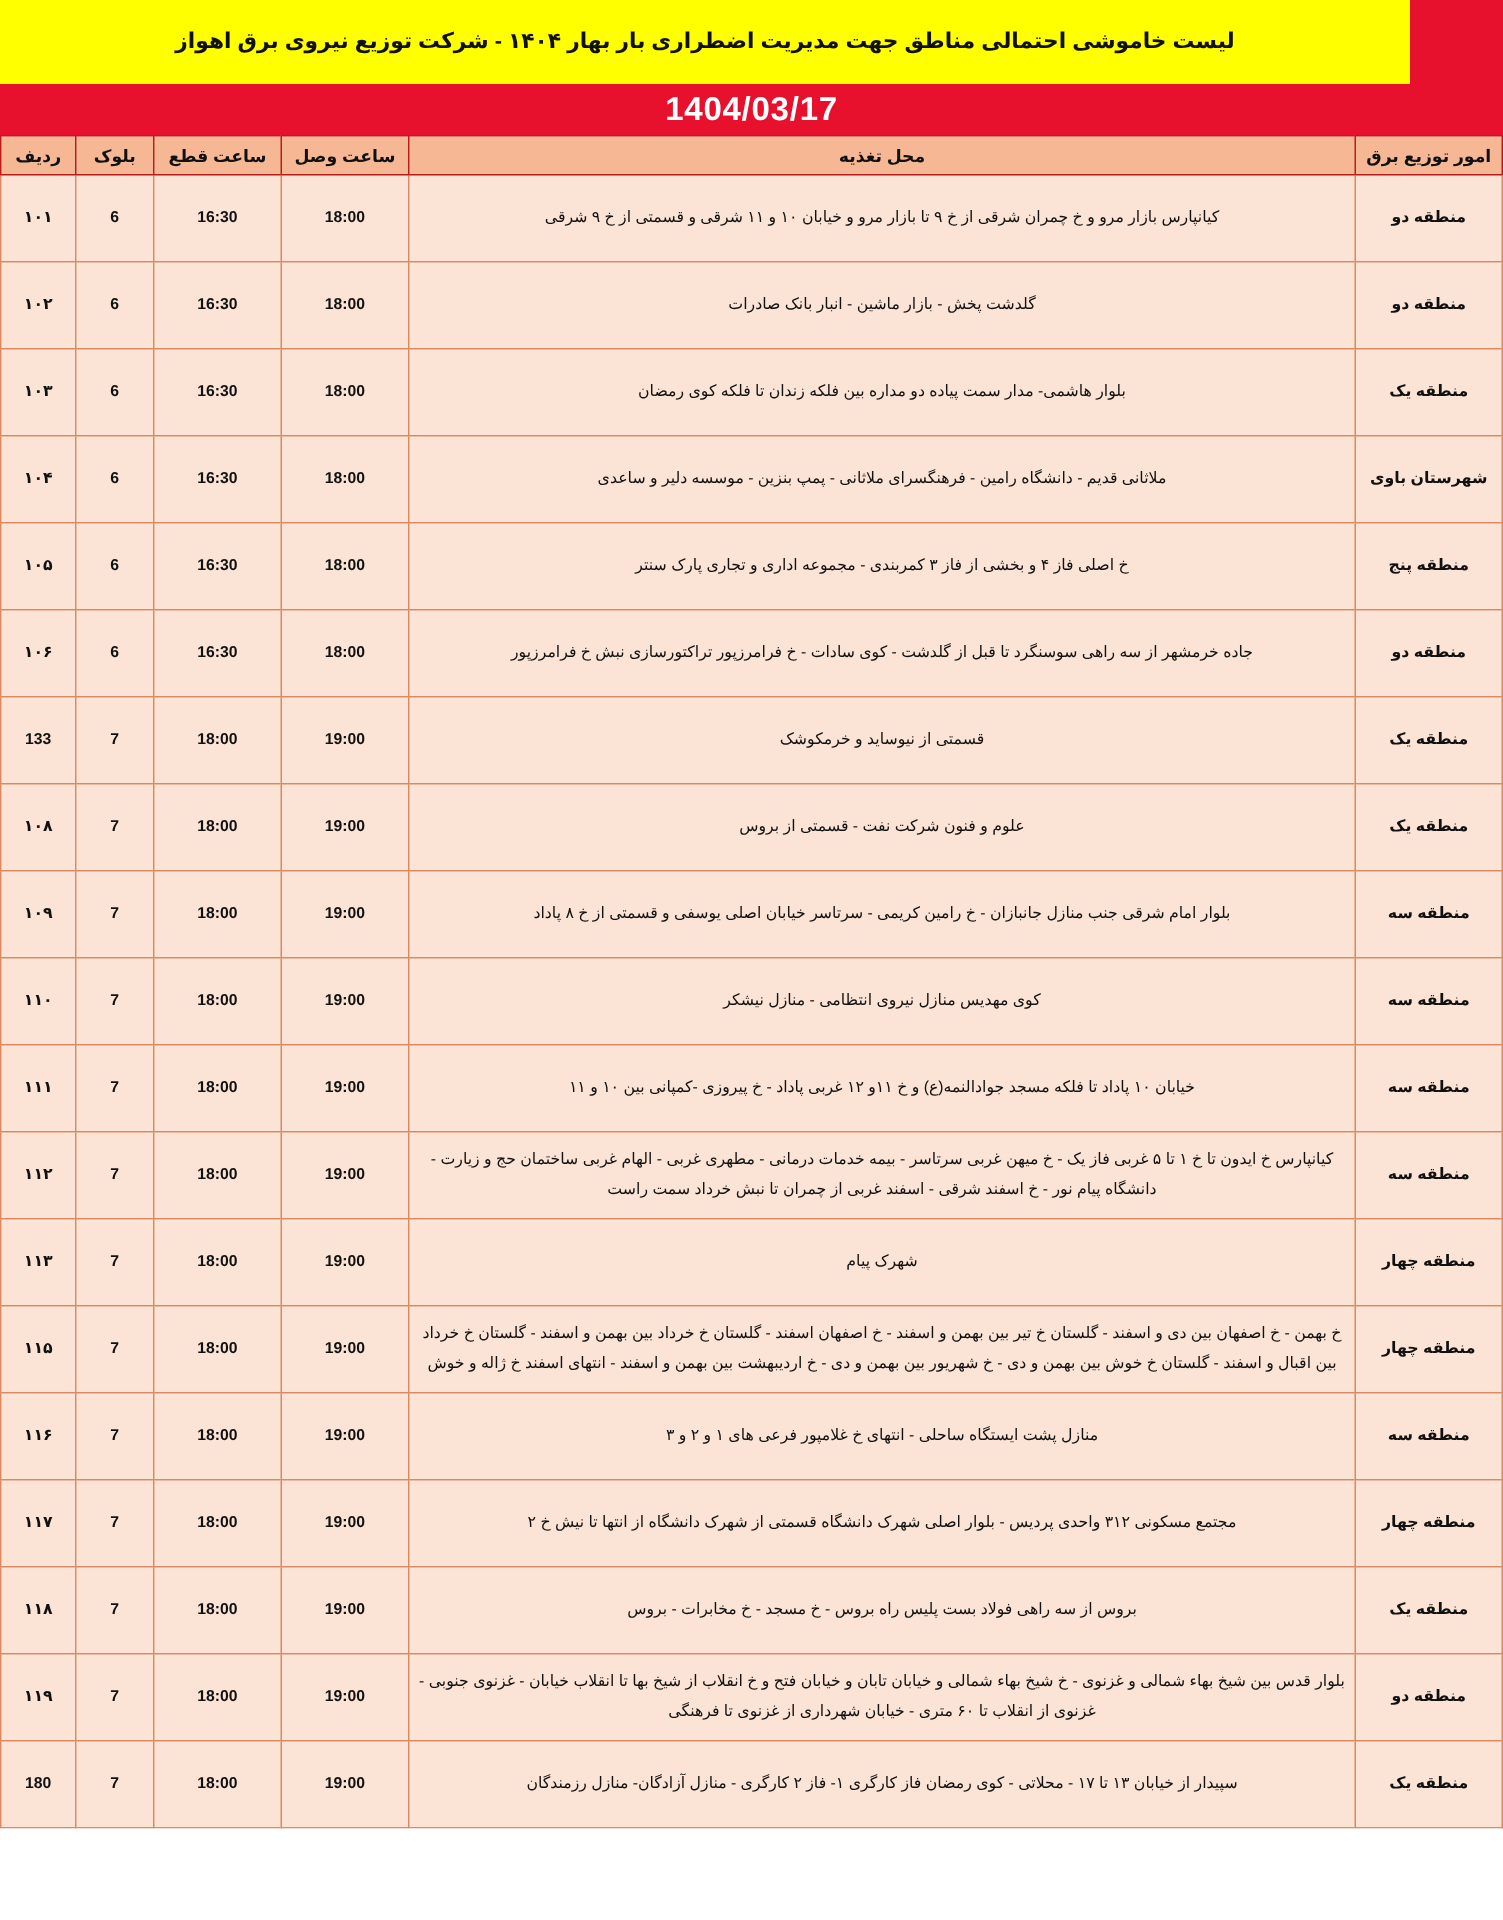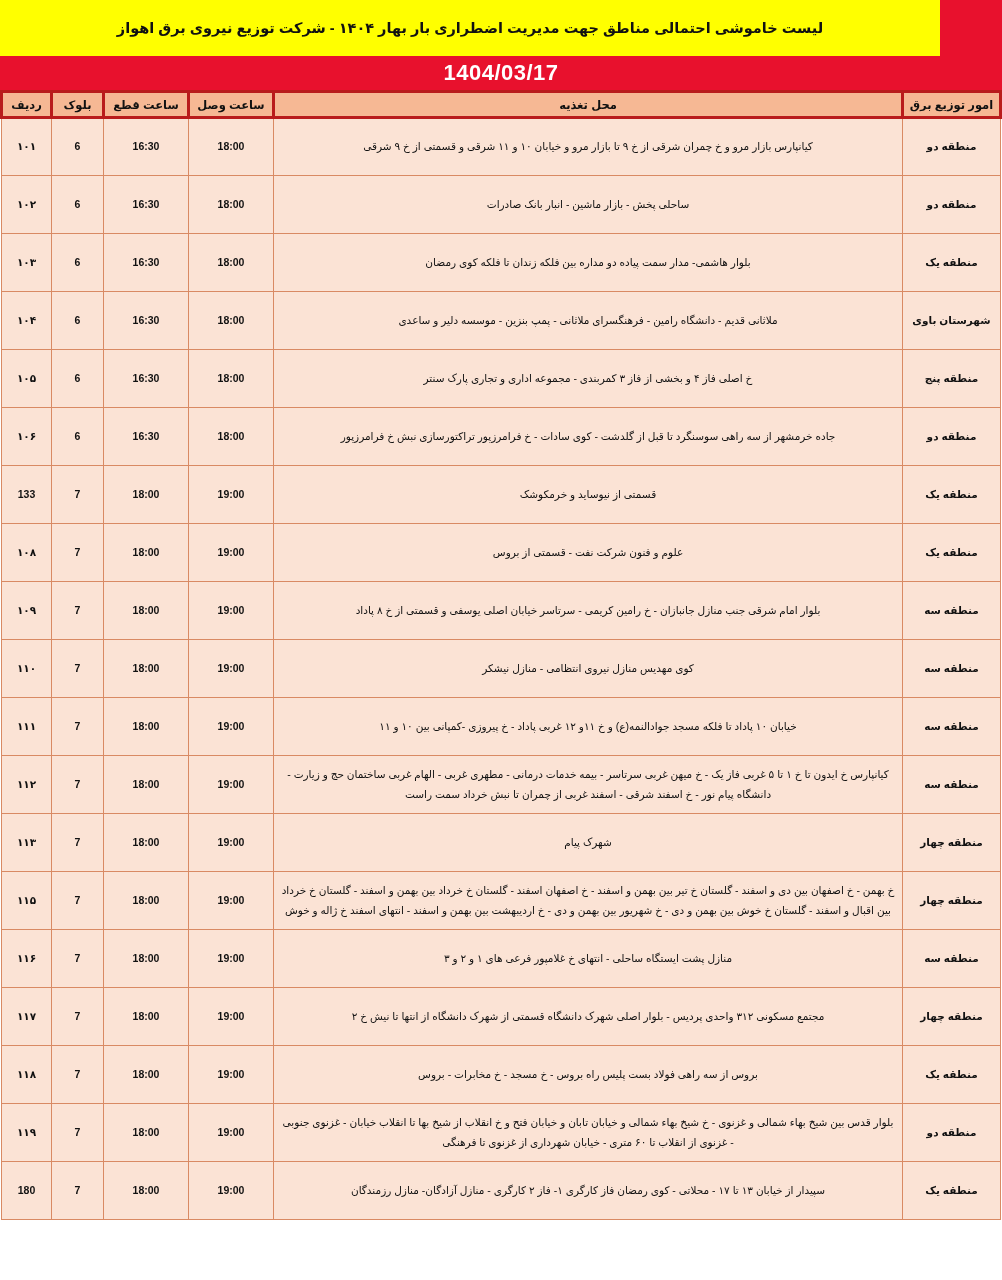--- a/index.html
+++ b/index.html
@@ -62,21 +62,21 @@
     letter-spacing: 0.5px;
   }
   
   table.outage {
     width: 100%;
     border-collapse: collapse;
     table-layout: fixed;
   }
   table.outage th {
     background: #f6b894;
-    border: 3px solid #b91c1c;
+    border: 1px solid #b91c1c;
     font-size: 11.5px;
     font-weight: bold;
     color: #111;
     height: 26px;
     padding: 2px 4px;
     text-align: center;
     vertical-align: middle;
   }
   table.outage td {
     background: #fbe3d5;
@@ -149,21 +149,21 @@
         <tr class="data-row">
           <td class="col-area">منطقه دو</td>
           <td class="col-feed">کیانپارس بازار مرو و خ چمران شرقی از خ ۹ تا بازار مرو و خیابان ۱۰ و ۱۱ شرقی و قسمتی از خ ۹ شرقی</td>
           <td class="col-on">18:00</td>
           <td class="col-off">16:30</td>
           <td class="col-block">6</td>
           <td class="col-row">۱۰۱</td>
         </tr>
         <tr class="data-row">
           <td class="col-area">منطقه دو</td>
-          <td class="col-feed">ساحلی پخش - بازار ماشین - انبار بانک صادرات</td>
+          <td class="col-feed">گلدشت پخش - بازار ماشین - انبار بانک صادرات</td>
           <td class="col-on">18:00</td>
           <td class="col-off">16:30</td>
           <td class="col-block">6</td>
           <td class="col-row">۱۰۲</td>
         </tr>
         <tr class="data-row">
           <td class="col-area">منطقه یک</td>
           <td class="col-feed">بلوار هاشمی- مدار سمت پیاده دو مداره بین فلکه زندان تا فلکه کوی رمضان</td>
           <td class="col-on">18:00</td>
           <td class="col-off">16:30</td>

